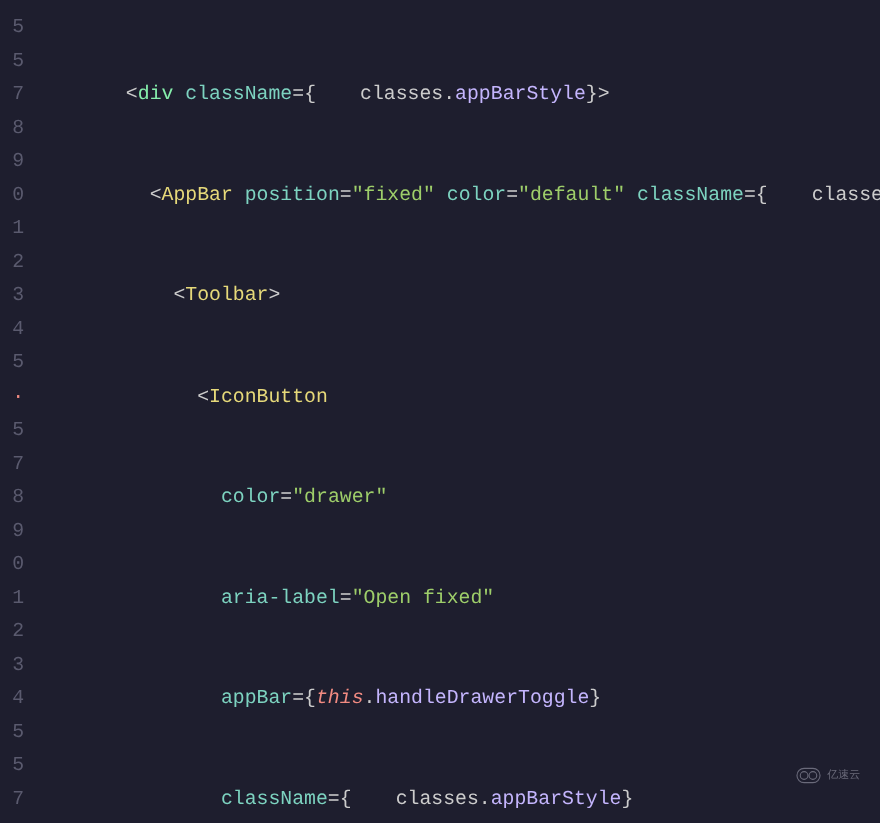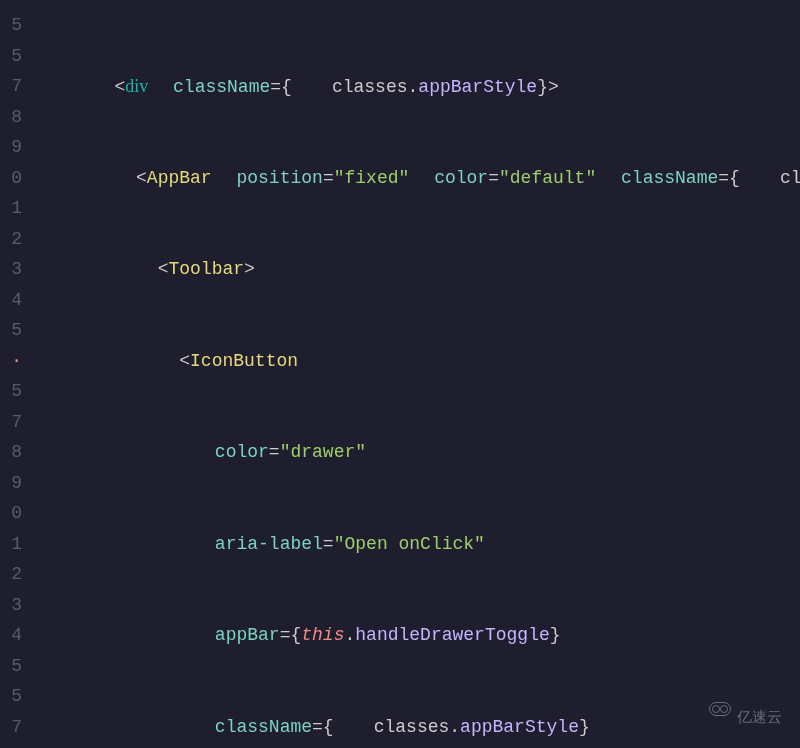--- a/index.html
+++ b/index.html
@@ -33,38 +33,38 @@
       flex: 1;
       padding-top: 10px;
       white-space: pre;
       position: relative;
     }
     .line {
       height: 30.5px;
       position: relative;
     }
     .tagname { color: #e6d97a; }
-    .attr { color: #7dd3c0; margin-left: 14px; }
+    .attr { color: #7dd3c0; }
     .punct { color: #cccccc; }
     .brace { color: #cccccc; }
     .str { color: #9ece6a; }
     .classref { color: #cccccc; margin-left: 40px; }
     .dot { color: #cccccc; }
     .kw { color: #f28b82; font-style: italic; font-family: Liberation Mono, monospace; }
     .member { color: #c4b5fd; }
-    .divtag { color: #14b8a6; font-family: Liberation Serif, serif; }
+    .divtag { color: #86efac; }
     .eq { color: #cccccc; }
     .watermark {
       position: absolute;
-      bottom: 16px;
+      bottom: 28px;
       right: 18px;
       color: #6a6a7a;
-      font-size: 15px;
+      font-size: 10px;
       display: flex;
-      align-items: flex-start;
+      align-items: center;
       gap: 6px;
       font-family: sans-serif;
     }
     .watermark-icon {
       width: 22px;
       height: 14px;
       border: 1.5px solid #6a6a7a;
       border-radius: 8px;
       position: relative;
     }
@@ -116,21 +116,21 @@
     <div>7</div>
     <div>8</div>
   </div>
 
   <div class="code">
     <div class="line"><span>        </span><span class="punct">&lt;</span><span class="divtag">div</span><span> </span><span class="attr">className</span><span class="eq">=</span><span class="brace">{</span><span class="classref">classes</span><span class="dot">.</span><span class="member">appBarStyle</span><span class="brace">}</span><span class="punct">&gt;</span></div>
     <div class="line"><span>          </span><span class="punct">&lt;</span><span class="tagname">AppBar</span><span> </span><span class="attr">position</span><span class="eq">=</span><span class="str">"</span><span class="str">fixed</span><span class="str">"</span><span> </span><span class="attr">color</span><span class="eq">=</span><span class="str">"</span><span class="str">default</span><span class="str">"</span><span> </span><span class="attr">className</span><span class="eq">=</span><span class="brace">{</span><span class="classref">classes</span><span class="dot">.</span><span class="member">appBar</span></div>
     <div class="line"><span>            </span><span class="punct">&lt;</span><span class="tagname">Toolbar</span><span class="punct">&gt;</span></div>
     <div class="line"><span>              </span><span class="punct">&lt;</span><span class="tagname">IconButton</span></div>
     <div class="line"><span>                </span><span class="attr">color</span><span class="eq">=</span><span class="str">"</span><span class="str">drawer</span><span class="str">"</span></div>
-    <div class="line"><span>                </span><span class="attr">aria-label</span><span class="eq">=</span><span class="str">"</span><span class="str">Open onClick</span><span class="str">"</span></div>
+    <div class="line"><span>                </span><span class="attr">aria-label</span><span class="eq">=</span><span class="str">"</span><span class="str">Open fixed</span><span class="str">"</span></div>
     <div class="line"><span>                </span><span class="attr">appBar</span><span class="eq">=</span><span class="brace">{</span><span class="kw">this</span><span class="dot">.</span><span class="member">handleDrawerToggle</span><span class="brace">}</span></div>
     <div class="line"><span>                </span><span class="attr">className</span><span class="eq">=</span><span class="brace">{</span><span class="classref">classes</span><span class="dot">.</span><span class="member">appBarStyle</span><span class="brace">}</span></div>
     
     
     
     
     
     
     
     

